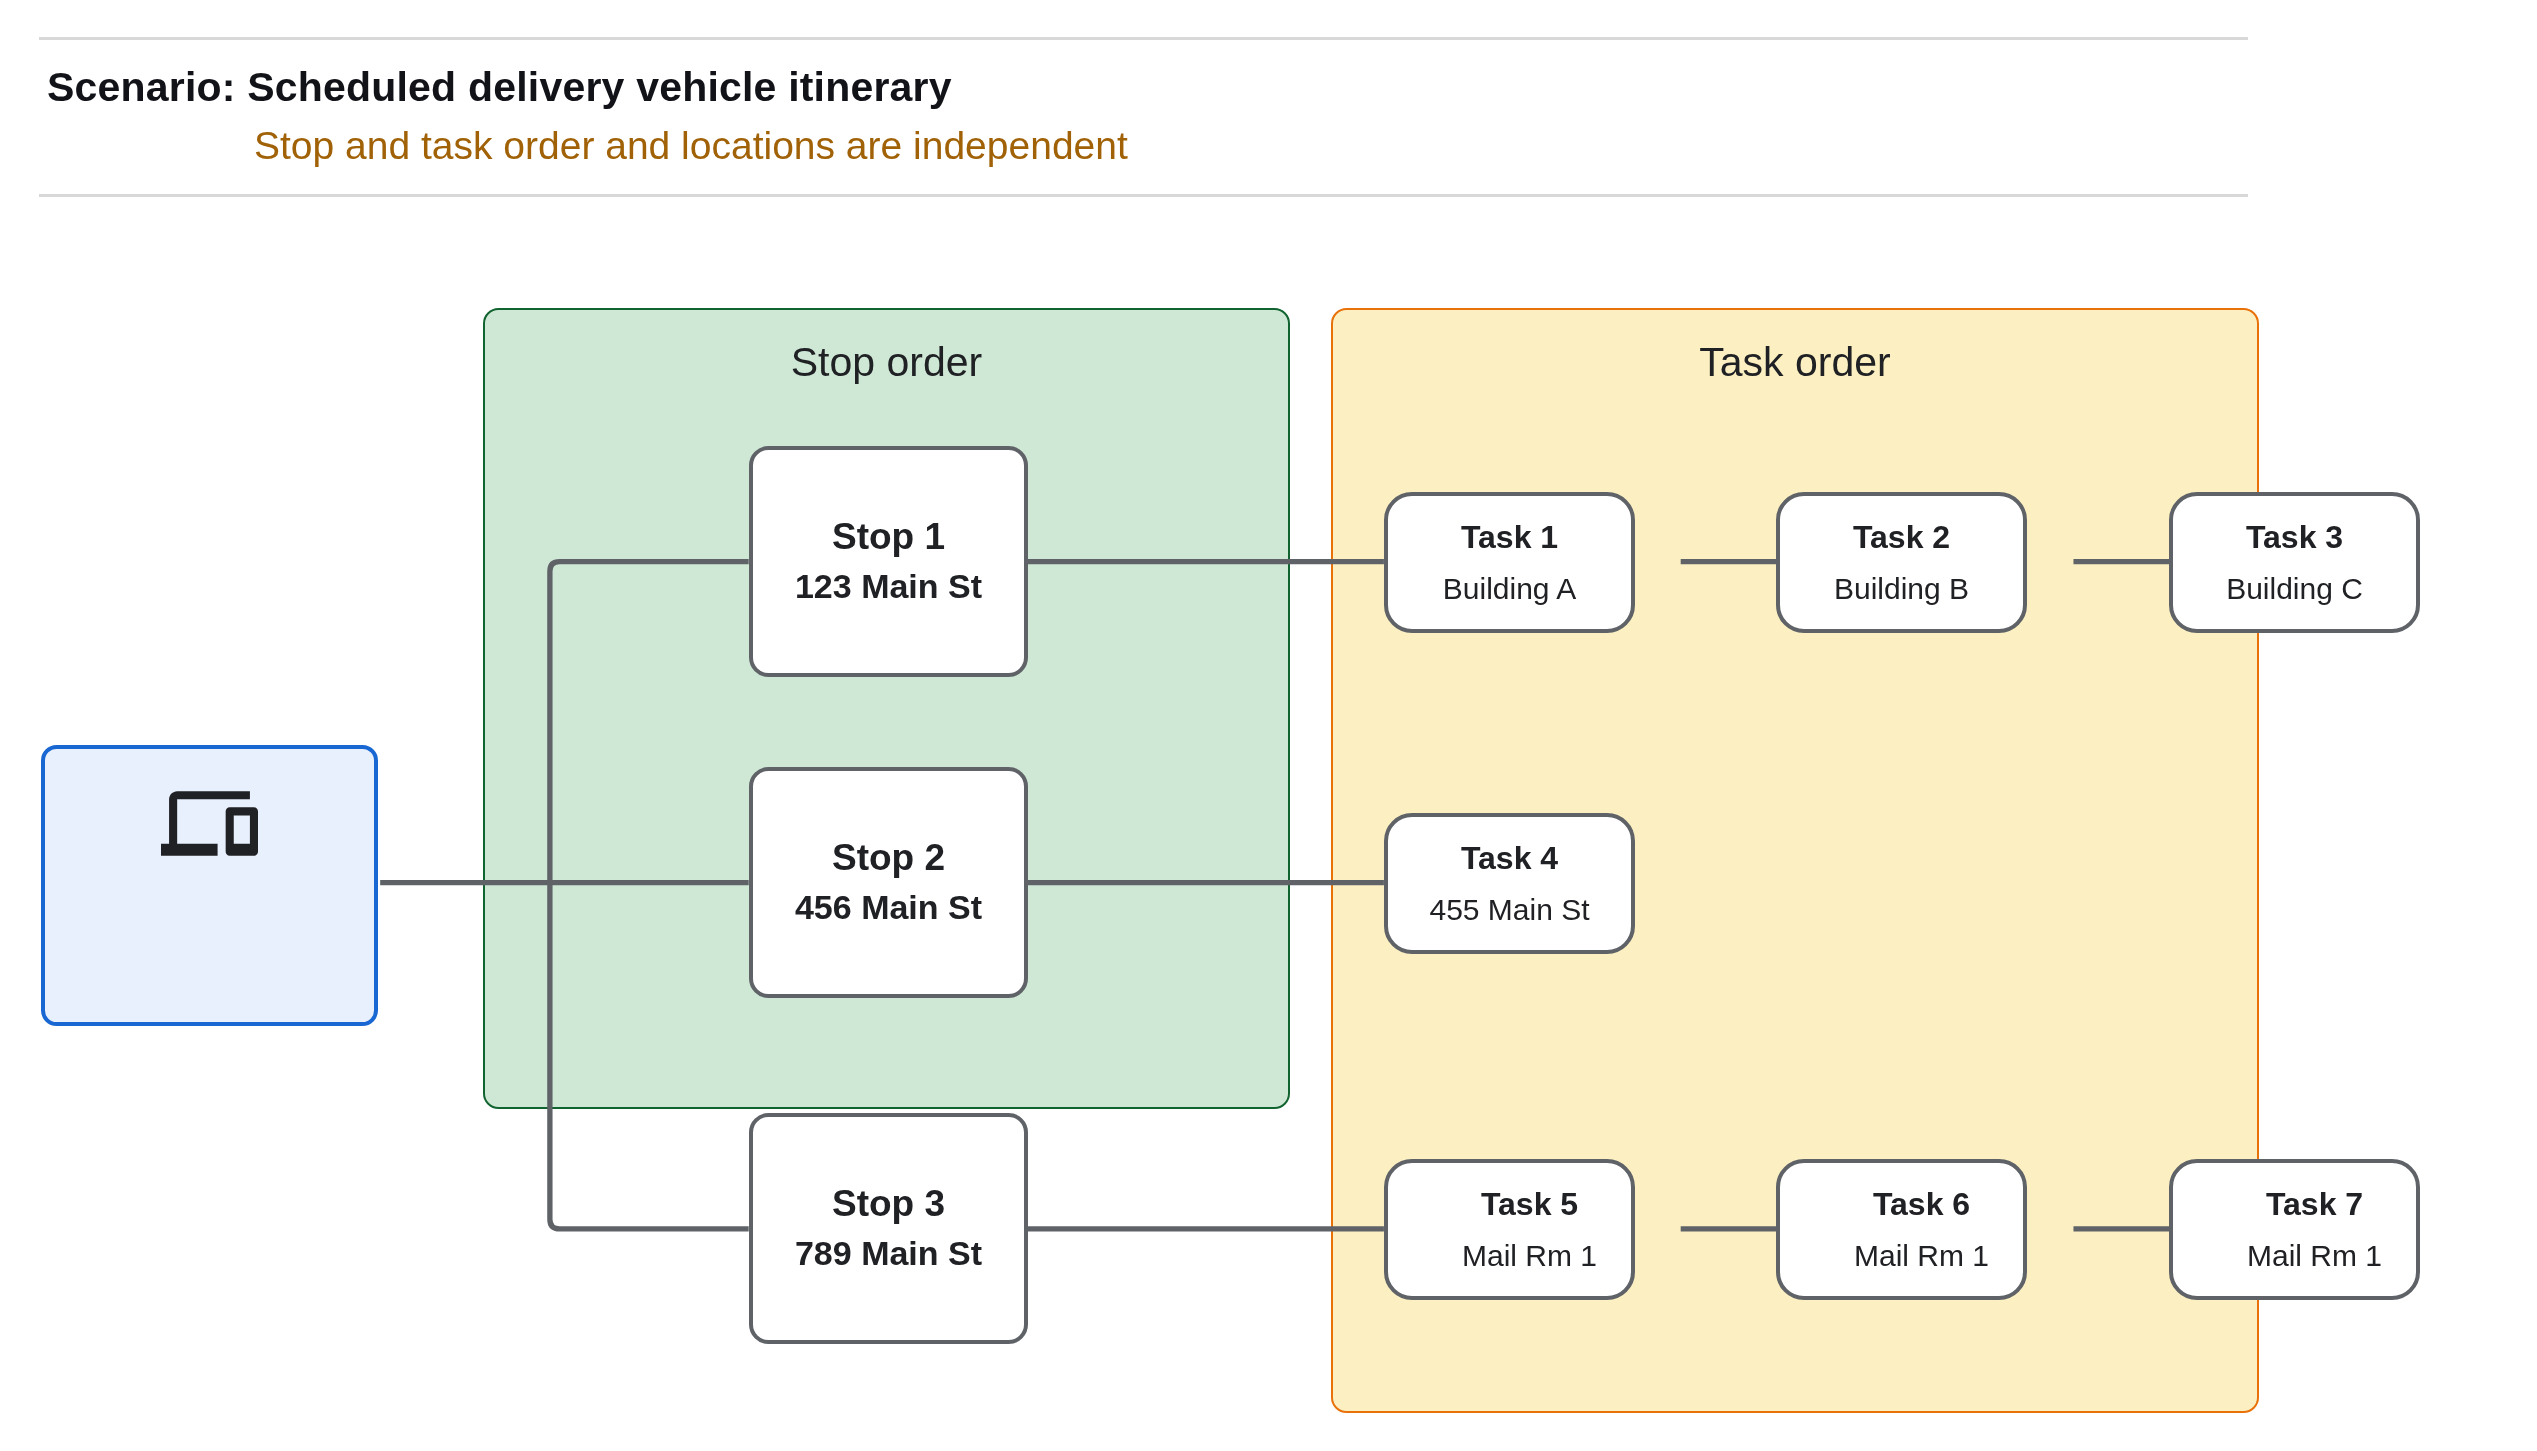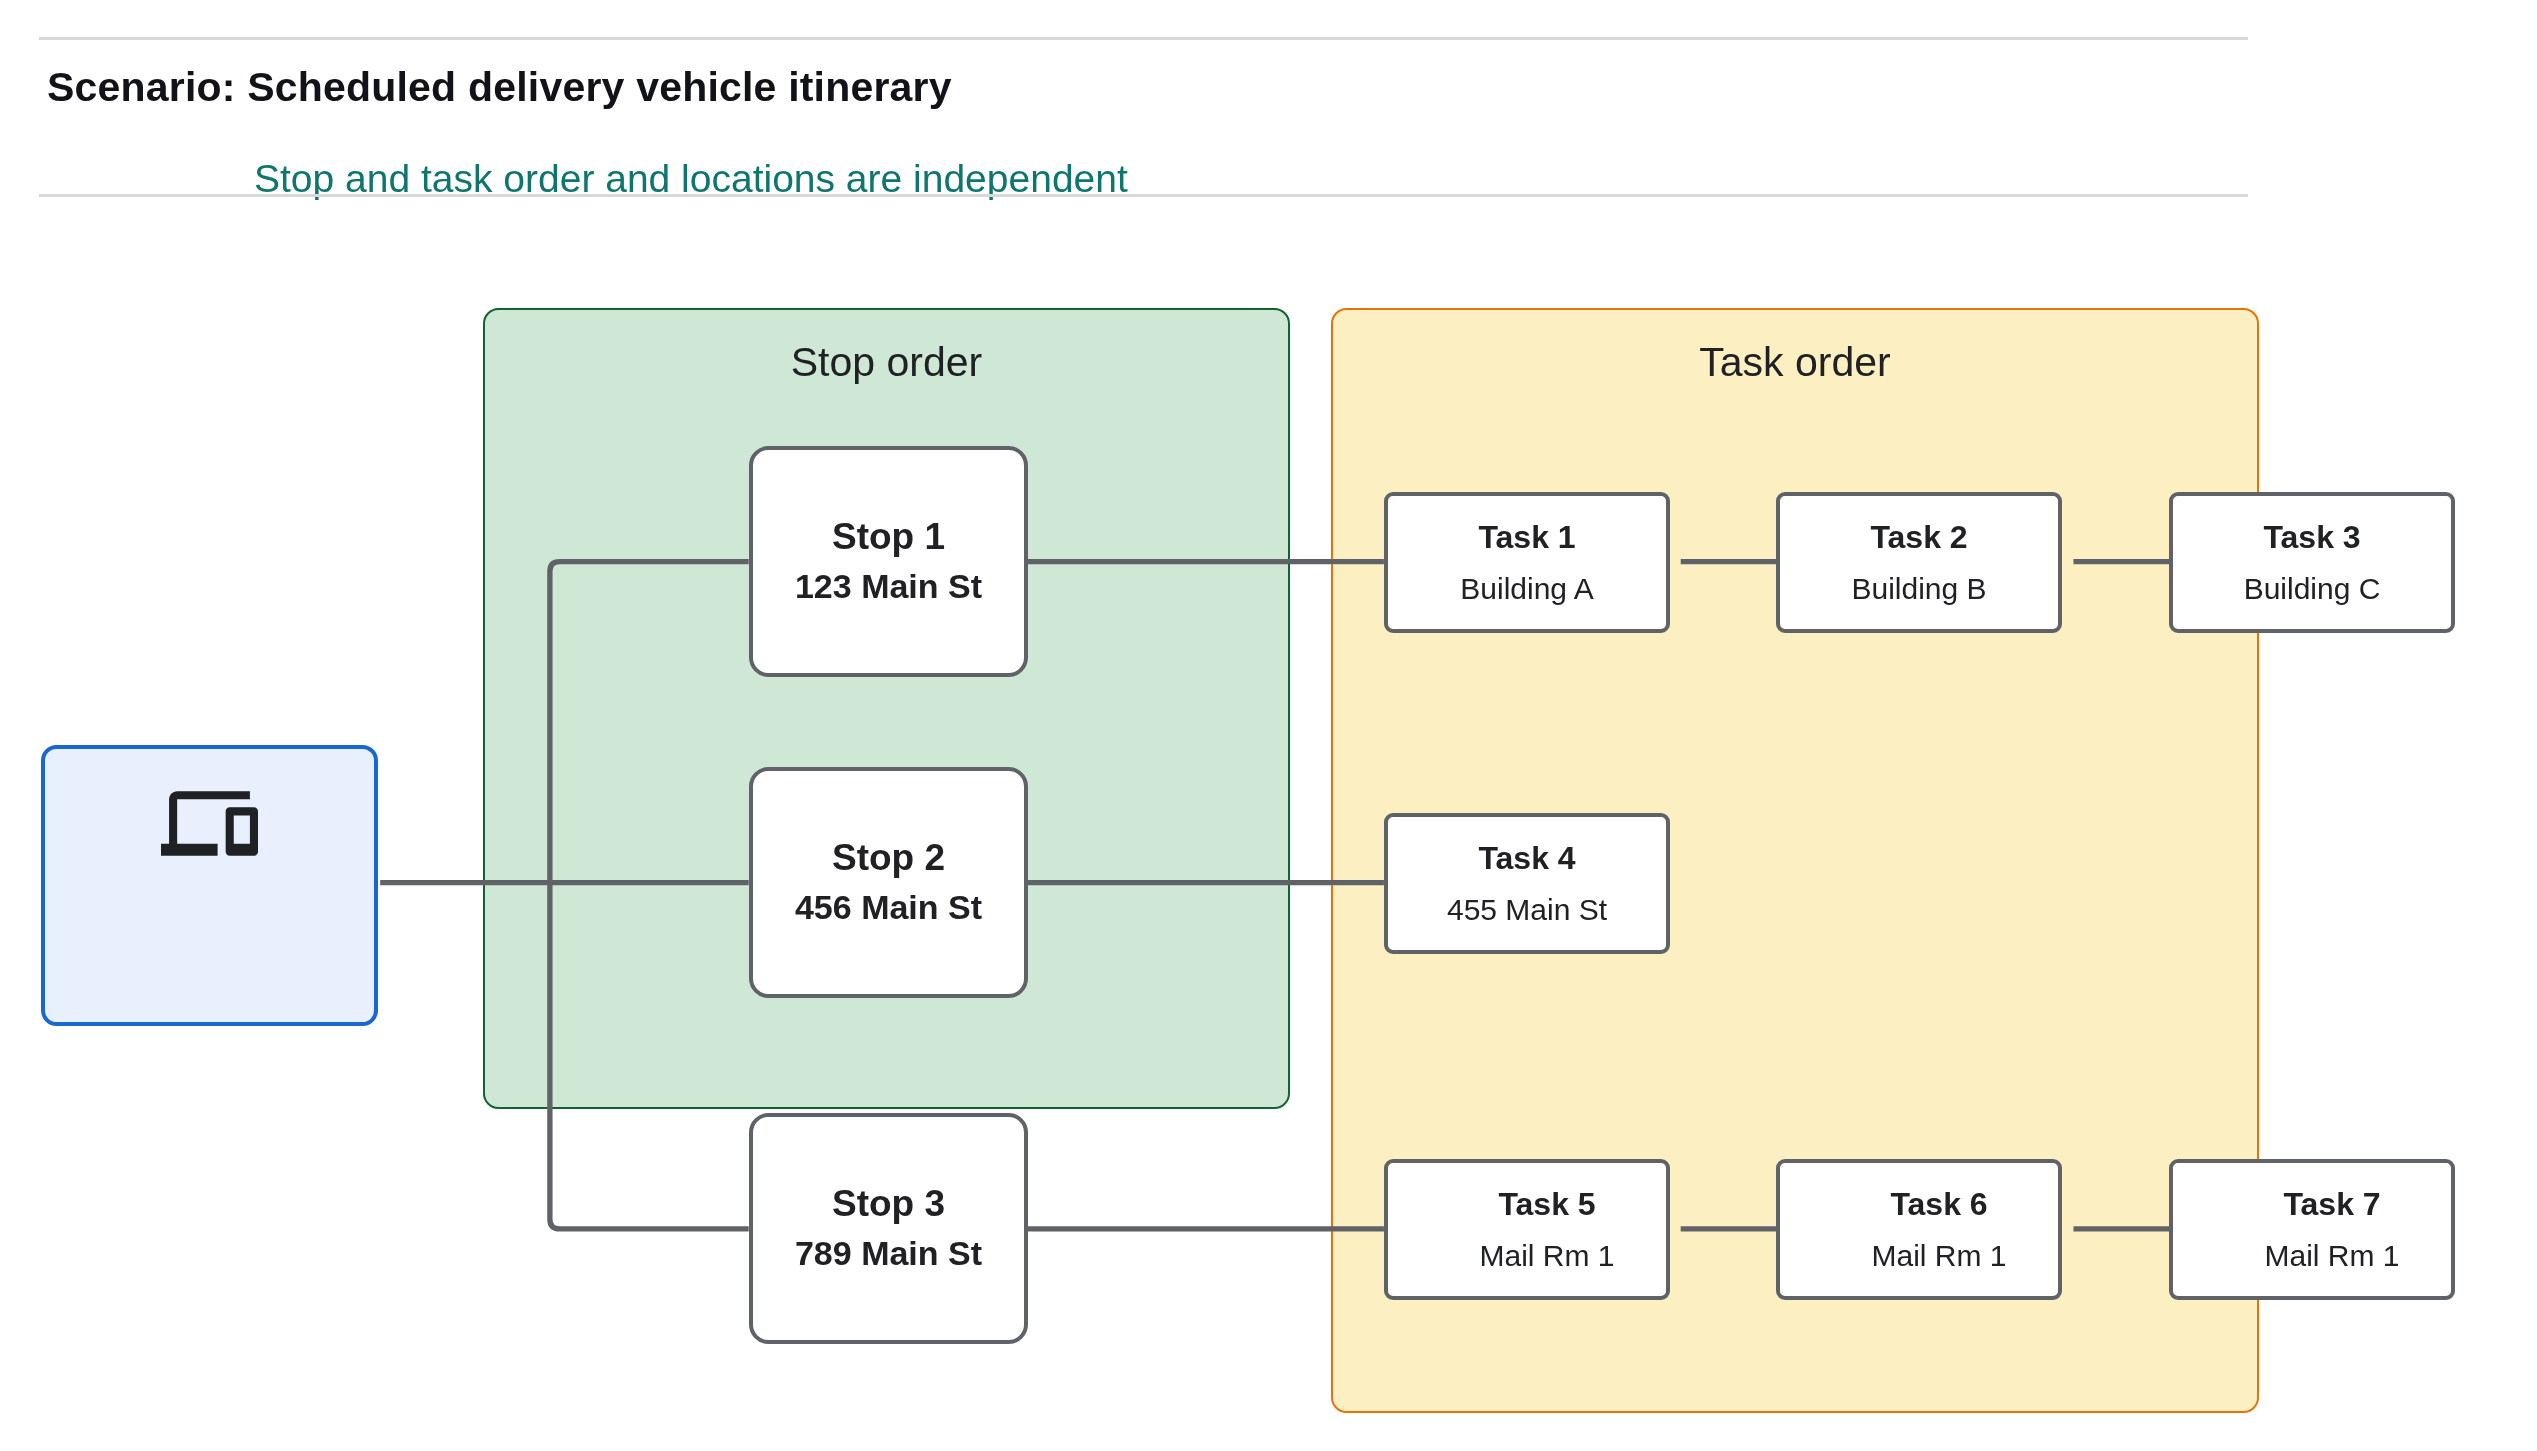--- a/index.html
+++ b/index.html
@@ -15,23 +15,22 @@
   .rule{position:absolute;left:39px;width:2209px;height:2.9px;background:var(--rule,#d8d8d8);}
   #rule-top{top:37px;}
   #rule-bottom{top:194px;}
   #page-title{
     position:absolute;left:47px;top:64px;
     font-size:41px;font-weight:bold;letter-spacing:0.2px;color:#111318;
     white-space:nowrap;
   }
   #page-subtitle{
     position:absolute;left:254px;top:124px;
-    font-size:39px;font-weight:normal;color:#0f766e;
+    font-size:39px;font-weight:normal;color:#a16207;
     white-space:nowrap;
-    margin-top:33px;
   }
   
   .panel{position:absolute;border-radius:15.5px;z-index:1;box-sizing:border-box;}
   #panel-stop-order{
     left:483px;top:308px;width:807px;height:801px;
     background:var(--stop-panel-fill,#cfe8d6);
     border:2.9px solid var(--stop-panel-border,#11632f);
   }
   #panel-task-order{
     left:1331px;top:308px;width:928px;height:1105px;
@@ -51,21 +50,21 @@
     background:#ffffff;border:4.8px solid var(--node-border,#5f6368);
     display:flex;flex-direction:column;align-items:center;justify-content:center;
     text-align:center;
   }
   .stop-node{left:749px;width:279px;height:231px;border-radius:19.4px;}
   #stop-box-1{top:446px;}
   #stop-box-2{top:767px;}
   #stop-box-3{top:1113px;}
   .stop-name{font-size:37px;font-weight:bold;line-height:1.25;}
   .stop-location{font-size:34px;font-weight:bold;line-height:1.3;margin-top:3.9px;}
-  .task-node{width:286px;height:141px;border-radius:9px;}
+  .task-node{width:251px;height:141px;border-radius:28px;}
   .task-col-0{left:1384px;}
   .task-col-1{left:1776px;}
   .task-col-2{left:2169px;}
   .task-row-0{top:492px;}
   .task-row-1{top:813px;}
   .task-row-2{top:1159px;padding-left:40px;}
   .task-name{font-size:32px;font-weight:bold;line-height:1.25;}
   .task-location{font-size:30px;font-weight:normal;line-height:1.3;margin-top:12px;}
   
   #delivery-node{

